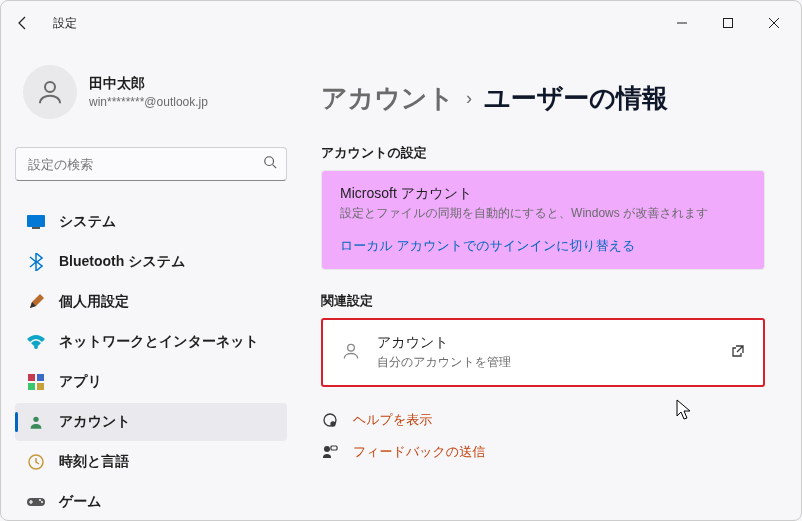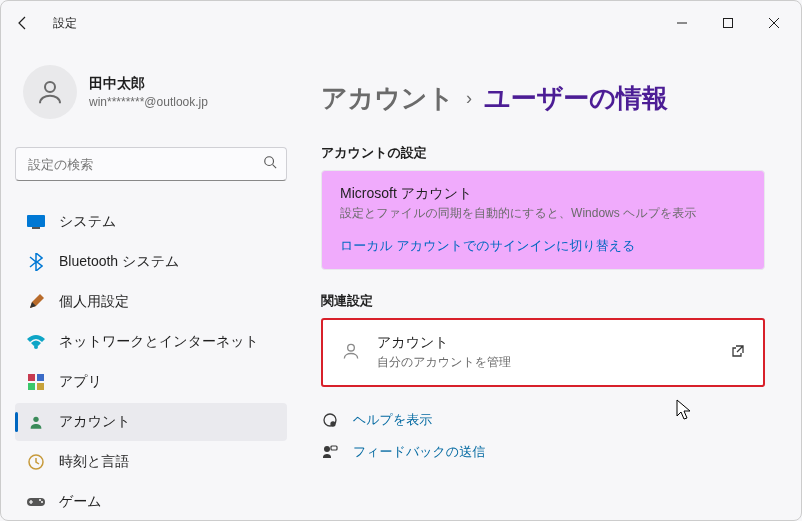--- a/index.html
+++ b/index.html
@@ -16,43 +16,43 @@
   .user-block { display: flex; align-items: center; gap: 12px; margin-bottom: 28px; margin-top: 20px; padding-left: 8px; }
   .avatar { width: 54px; height: 54px; border-radius: 50%; background: #e9e9eb; display: flex; align-items: center; justify-content: center; color: #626262; }
   .user-name { font-size: 14px; font-weight: 600; color: #1f1f1f; }
   .user-email { font-size: 12px; color: #6b6b6b; margin-top: 2px; }
 
   .search { position: relative; margin-bottom: 22px; }
   .search input { width: 100%; height: 34px; border: 1px solid #d0d0d5; border-bottom: 1px solid #888; border-radius: 4px; background: #fbfbfd; padding: 0 34px 0 12px; font-size: 13px; outline: none; }
   .search .icon { position: absolute; right: 10px; top: 50%; transform: translateY(-50%); color: #555; }
 
   .nav { display: flex; flex-direction: column; gap: 2px; }
-  .nav-item { display: flex; align-items: center; gap: 14px; height: 38px; padding: 0 12px; border-radius: 4px; cursor: pointer; font-size: 14px; color: #1f1f1f; position: relative; }
+  .nav-item { display: flex; align-items: center; gap: 14px; height: 38px; padding: 0 12px; border-radius: 4px; cursor: pointer; font-size: 14px; color: #1f1f1f; position: relative; font-weight: bold; }
   .nav-item.selected { background: #eaeaee; }
   .nav-item.selected::before { content: ""; position: absolute; left: 0; top: 9px; bottom: 9px; width: 3px; background: #0067c0; border-radius: 3px; }
   .nav-icon { width: 18px; height: 18px; display: flex; align-items: center; justify-content: center; }
 
   .main { flex: 1; padding: 16px 36px 0 20px; overflow-y: auto; }
   .breadcrumb { display: flex; align-items: center; gap: 12px; margin-bottom: 28px; margin-top: 20px; }
   .crumb-parent { font-size: 26px; font-weight: 600; color: #6b6b6b; }
   .crumb-sep { font-size: 18px; color: #6b6b6b; }
-  .crumb-current { font-size: 26px; font-weight: 600; color: #4c1d95; }
+  .crumb-current { font-size: 26px; font-weight: 600; color: #0f172a; }
 
   .section-label { font-size: 13px; font-weight: 600; color: #1f1f1f; margin-bottom: 8px; margin-top: 22px; }
   .card { background: #f0abfc; border: 1px solid #e8e8ec; border-radius: 4px; padding: 14px 18px; }
   .card-title { font-size: 14px; color: #1f1f1f; margin-bottom: 2px; }
   .card-sub { font-size: 12px; color: #6b6b6b; }
   .link-row { margin-top: 14px; }
   .link-row a { color: #0067c0; font-size: 13px; text-decoration: none; cursor: pointer; }
 
   .related-card { background: #fff; border: 2px solid #d8202a; border-radius: 3px; padding: 14px 18px; display: flex; align-items: center; gap: 16px; cursor: pointer; position: relative; }
   .related-card .open-icon { margin-left: auto; color: #3a3a3a; }
 
   .help-list { margin-top: 24px; display: flex; flex-direction: column; gap: 14px; }
-  .help-item { display: flex; align-items: center; gap: 14px; font-size: 13px; color: #0369a1; cursor: pointer; }
+  .help-item { display: flex; align-items: center; gap: 14px; font-size: 13px; color: #c2410c; cursor: pointer; }
   .help-icon { color: #3a3a3a; width: 18px; display: flex; justify-content: center; }
 
   .cursor { position: absolute; left: 675px; top: 398px; pointer-events: none; }
 </style>
 </head>
 <body>
 
 <div class="titlebar">
   <div class="back-btn">
     <svg width="16" height="16" viewBox="0 0 16 16" fill="none" stroke="#1f1f1f" stroke-width="1.2">
@@ -186,21 +186,21 @@
   <div class="main">
     <div class="breadcrumb">
       <span class="crumb-parent">アカウント</span>
       <span class="crumb-sep">›</span>
       <span class="crumb-current">ユーザーの情報</span>
     </div>
 
     <div class="section-label">アカウントの設定</div>
     <div class="card">
       <div class="card-title">Microsoft アカウント</div>
-      <div class="card-sub">設定とファイルの同期を自動的にすると、Windows ヘルプを表示</div>
+      <div class="card-sub">設定とファイルの同期を自動的にすると、Windows が改善されます</div>
       <div class="link-row"><a>ローカル アカウントでのサインインに切り替える</a></div>
     </div>
 
     <div class="section-label">関連設定</div>
     <div class="related-card">
       <span>
         <svg width="20" height="20" viewBox="0 0 24 24" fill="none" stroke="#8a8a8a" stroke-width="1.6">
             <circle cx="12" cy="8" r="4"></circle>
             <path d="M4 21c0-4 4-6 8-6s8 2 8 6"></path>
           </svg>

